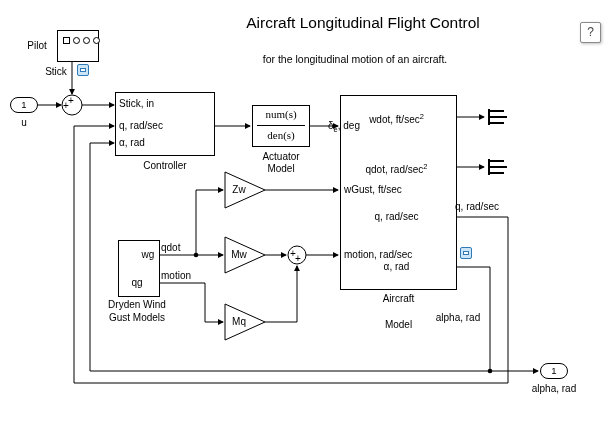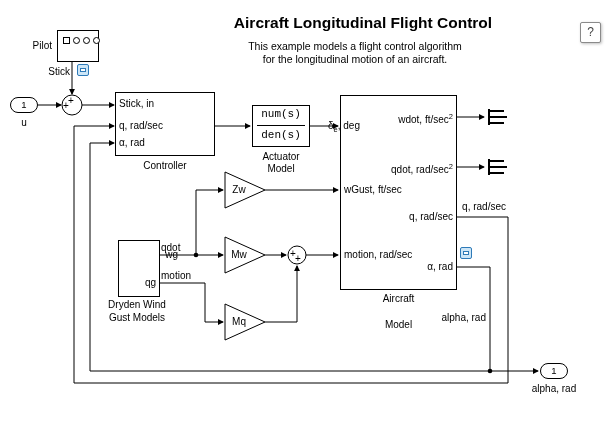--- a/index.html
+++ b/index.html
@@ -1,35 +1,35 @@
 <!DOCTYPE html>
 <html><head>
 <meta charset="utf-8">
 <style>
   *{margin:0;padding:0;box-sizing:border-box}
   html,body{background:#fff}
   #canvas{position:relative;width:616px;height:427px;background:#fff;overflow:hidden;
           font-family:"Liberation Sans",sans-serif;color:#000}
   .txt{position:absolute;font-size:10px;line-height:12px;white-space:nowrap;z-index:3}
-  .c{text-align:center}.r{text-align:right}
-  .title{font-size:15.5px;font-weight:bold;line-height:19px}
+  .c{text-align:center}.r{text-align:center}
+  .title{font-size:15.5px;font-weight:normal;line-height:19px}
   .sub{font-size:10.5px;line-height:13px}
   .block{position:absolute;border:1px solid #000;background:#fff;z-index:1}
   .oval{position:absolute;width:28px;height:16px;border:1px solid #000;border-radius:9px;
         background:#fff;z-index:1;font-size:9.5px;text-align:center;line-height:14px}
   .help{position:absolute;left:580px;top:22px;width:21px;height:21px;border:1px solid #8a8a8a;
         background:#fff;border-radius:2px;box-shadow:1px 1px 3px rgba(0,0,0,.25);
         font-size:12px;color:#444;text-align:center;line-height:19px;z-index:3}
   .badge{position:absolute;width:12px;height:12px;border:1px solid #2e7ab8;background:#cde6f7;
          border-radius:2px;z-index:4;display:flex;align-items:center;justify-content:center}
   .badge i{display:block;width:6px;height:4px;border:1px solid #2e7ab8;background:#fff}
   svg#wires{position:absolute;left:0;top:0;z-index:2;pointer-events:none}
   sub{font-size:7.5px}
   sup{font-size:7.5px}
-  .frac{font-family:Liberation Mono, monospace;font-size:11px;line-height:15px}
+  .frac{font-family:Liberation Serif, serif;font-size:11px;line-height:15px}
   .fracbar{position:absolute;left:257px;top:125px;width:48px;height:1px;background:#000;z-index:3}
   .plus{position:absolute;font-size:10px;line-height:9px;z-index:3}
   .picon{position:absolute;left:5px;top:6px;display:flex;gap:3px}
   .picon .sq{width:7px;height:7px;border:1px solid #000;background:#fff}
   .picon .ci{width:7px;height:7px;border:1px solid #000;border-radius:50%;background:#fff}
 </style>
 </head>
 <body>
 
 <div id="canvas">
@@ -68,21 +68,20 @@
     <circle cx="490" cy="371" r="2.3" fill="#000"></circle>
     <g stroke="#000" stroke-width="2" fill="none">
       <path d="M489,109 V125 M489,111 H504 M489,117 H507 M489,123 H504"></path>
     </g>
     <g stroke="#000" stroke-width="2" fill="none">
       <path d="M489,159 V175 M489,161 H504 M489,167 H507 M489,173 H504"></path>
     </g>
   </svg>
 
   <div class="txt title c" style="left:163px;top:13px;width:400px">Aircraft Longitudinal Flight Control</div>
-  <div class="txt sub c" style="left:205px;top:40px;width:300px">This example models a flight control algorithm</div>
   <div class="txt sub c" style="left:205px;top:53px;width:300px">for the longitudinal motion of an aircraft.</div>
   <div class="help">?</div>
 
   <div class="txt r" style="left:22px;top:40px;width:30px">Pilot</div>
   <div class="block" style="left:57px;top:30px;width:42px;height:32px">
     <span class="picon">
       <span class="sq"></span>
         <span class="ci"></span>
         <span class="ci"></span>
         <span class="ci"></span>

